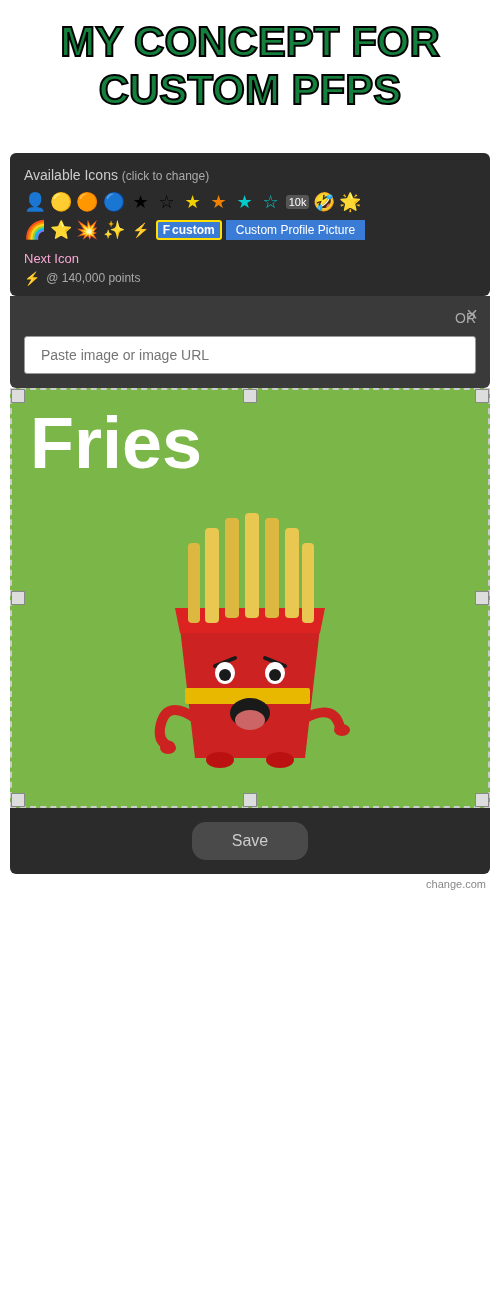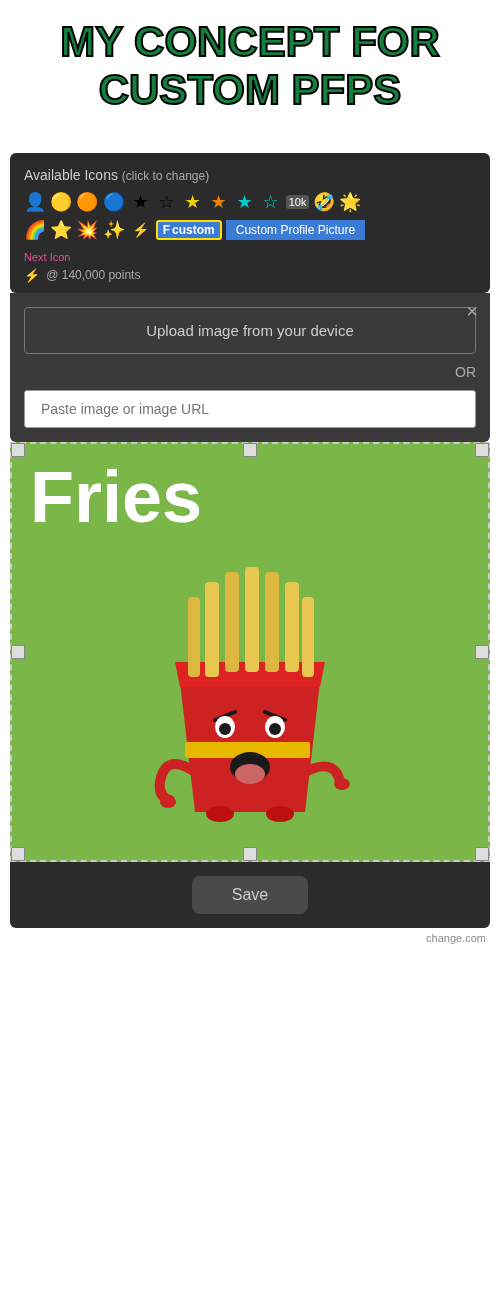--- a/index.html
+++ b/index.html
@@ -85,22 +85,22 @@
       font-weight: bold;
       color: #ffffff;
       display: inline-flex;
       align-items: center;
     }
 
     .next-icon-section {
       margin-top: 10px;
     }
     .next-icon-label {
-      color: #ec4899;
-      font-size: 11px;
+      color: #f9a8d4;
+      font-size: 13px;
       margin-bottom: 5px;
     }
     .next-icon-detail {
       color: #aaaaaa;
       font-size: 12px;
       display: flex;
       align-items: center;
       gap: 6px;
     }
 
@@ -198,21 +198,21 @@
       background: #2b2b2b;
       margin: 0 10px;
       border-radius: 0 0 6px 6px;
       padding: 14px;
       text-align: center;
     }
     .save-btn {
       background: #4a4a4a;
       color: #cccccc;
       border: none;
-      border-radius: 8px;
+      border-radius: 14px;
       padding: 10px 40px;
       font-size: 16px;
       cursor: pointer;
     }
 
     
     .bottom-brand {
       text-align: right;
       padding: 4px 14px;
       color: #888888;
@@ -269,21 +269,20 @@
     <div class="next-icon-label">Next Icon</div>
     <div class="next-icon-detail">
       <span style="color:#aaaaaa; font-size:13px;">⚡</span>
       <span>@ 140,000 points</span>
     </div>
   </div>
 </div>
 
 <div class="upload-dialog">
   <span class="close-btn">×</span>
-  <button class="upload-device-btn">Upload image from your device</button>
   <div class="or-divider">OR</div>
   <input class="paste-input" type="text" placeholder="Paste image or image URL" style="">
 </div>
 
 <div class="crop-area">
   <div class="crop-image-container">
     
     <svg class="fries-svg-area" viewBox="0 0 480 420" xmlns="http://www.w3.org/2000/svg">
 
       <rect width="480" height="420" fill="#7ab648"></rect>

